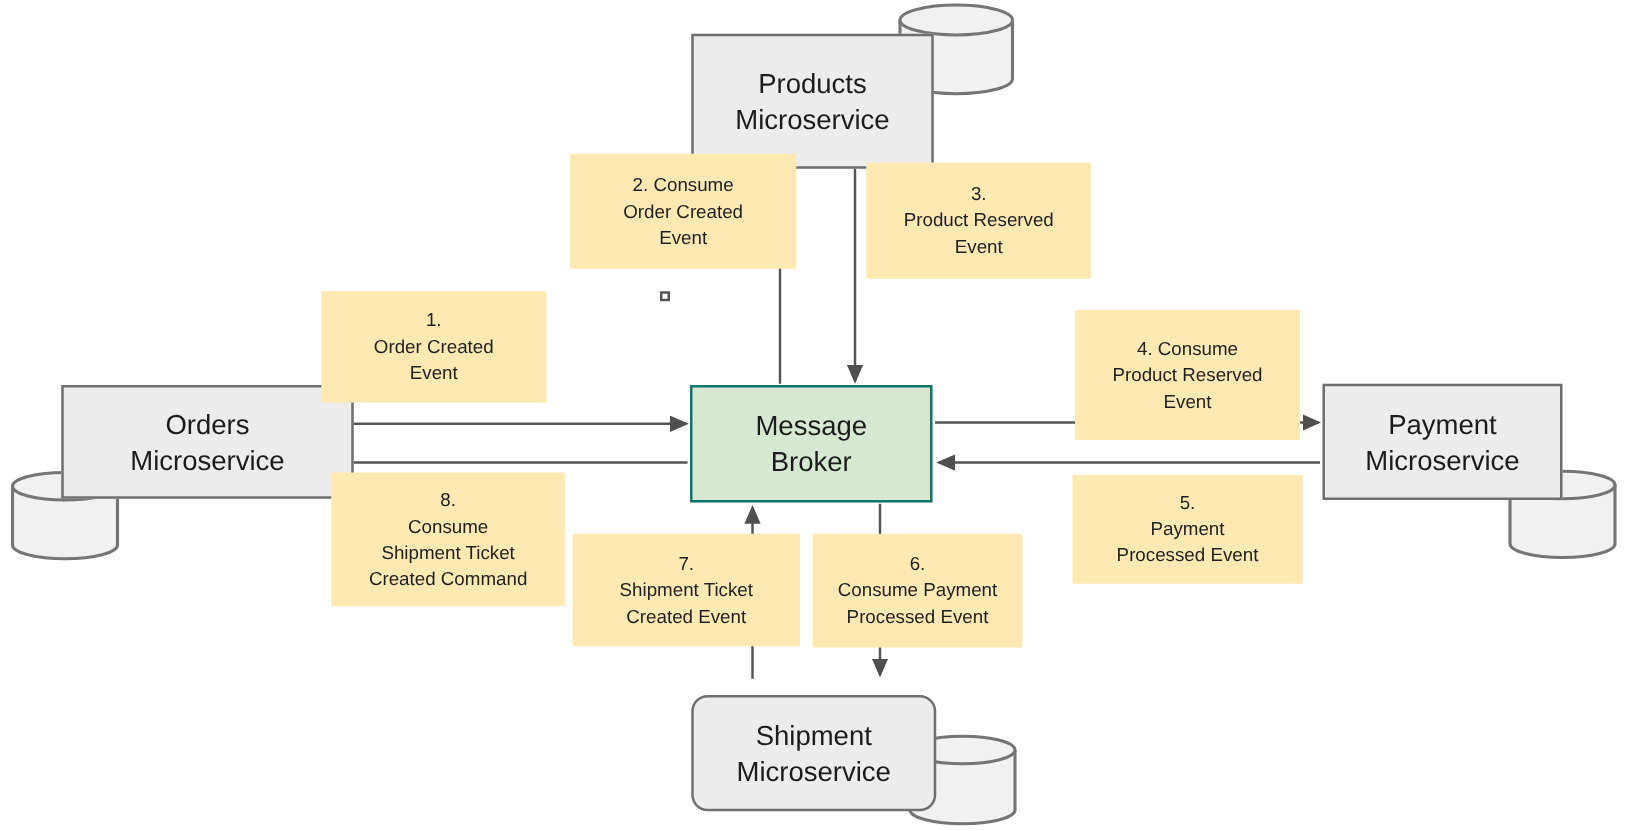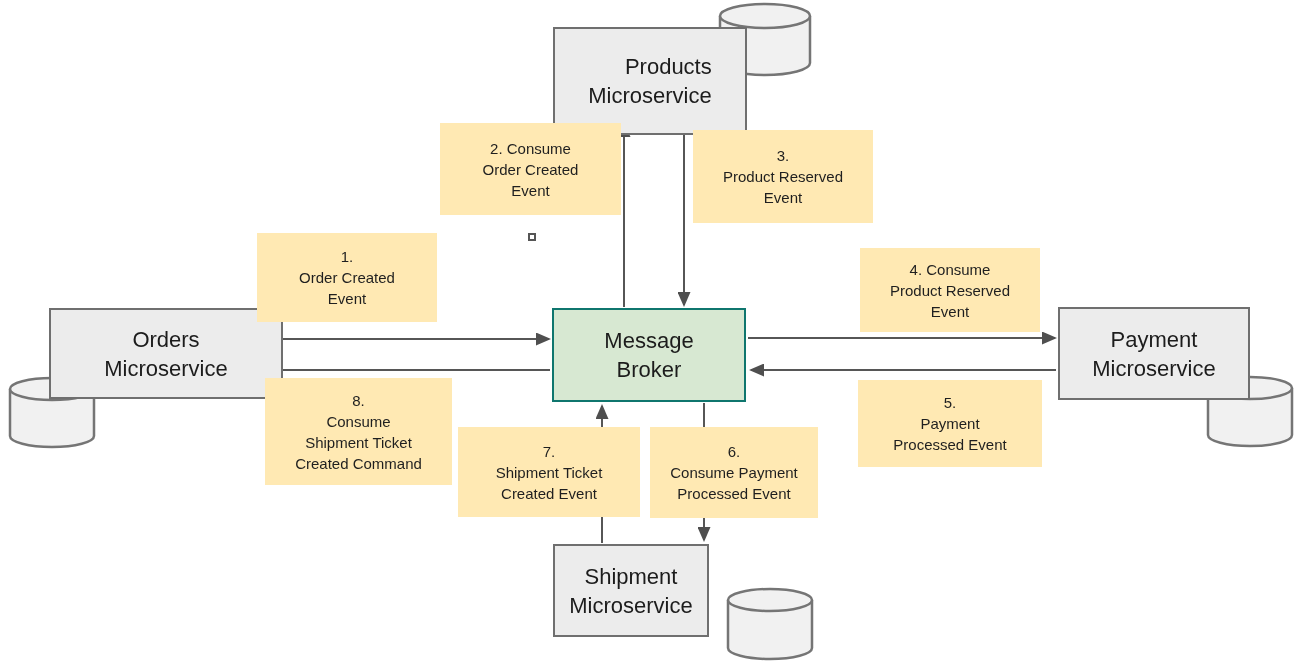--- a/index.html
+++ b/index.html
@@ -114,42 +114,42 @@
       <ellipse cx="44" cy="13" rx="42" ry="11" fill="#f1f1f1" stroke="#757575" stroke-width="2.5"></ellipse>
     </svg>
   </div>
   <div class="cylinder" style="left:726px; top:587px; width:88px; height:76px;">
     <svg width="88" height="76" viewBox="0 0 88 76">
       <path d="M2 13 v48 a42 11 0 0 0 84 0 v-48" fill="#f1f1f1" stroke="#757575" stroke-width="2.5"></path>
       <ellipse cx="44" cy="13" rx="42" ry="11" fill="#f1f1f1" stroke="#757575" stroke-width="2.5"></ellipse>
     </svg>
   </div>
 
-  <div class="service-node" style="left:553px; top:27px;  width:194px; height:108px;text-align:right;">Products
+  <div class="service-node" style="left:553px; top:27px;  width:194px; height:108px;">Products
 Microservice</div>
   <div class="service-node" style="left:49px;  top:308px; width:234px; height:91px;">Orders
 Microservice</div>
   <div class="service-node" style="left:1058px; top:307px; width:192px; height:93px;">Payment
 Microservice</div>
-  <div class="service-node" style="left:553px; top:544px; width:156px; height:93px;">Shipment
+  <div class="service-node" style="left:553px; top:556px; width:196px; height:93px;border-radius:13px;">Shipment
 Microservice</div>
 
   <div class="broker-node" style="left:552px; top:308px; width:194px; height:94px;">Message
 Broker</div>
 
   <div class="event-label" style="left:257px; top:233px; width:180px; height:89px;">1.
 Order Created
 Event</div>
-  <div class="event-label" style="left:440px; top:123px; width:181px; height:92px;">2. Consume
+  <div class="event-label" style="left:456px; top:123px; width:181px; height:92px;">2. Consume
 Order Created
 Event</div>
   <div class="event-label" style="left:693px; top:130px; width:180px; height:93px;">3.
 Product Reserved
 Event</div>
-  <div class="event-label" style="left:860px; top:248px; width:180px; height:84px;">4. Consume
+  <div class="event-label" style="left:860px; top:248px; width:180px; height:104px;">4. Consume
 Product Reserved
 Event</div>
   <div class="event-label" style="left:858px; top:380px; width:184px; height:87px;">5.
 Payment
 Processed Event</div>
   <div class="event-label" style="left:650px; top:427px; width:168px; height:91px;">6.
 Consume Payment
 Processed Event</div>
   <div class="event-label" style="left:458px; top:427px; width:182px; height:90px;">7.
 Shipment Ticket

